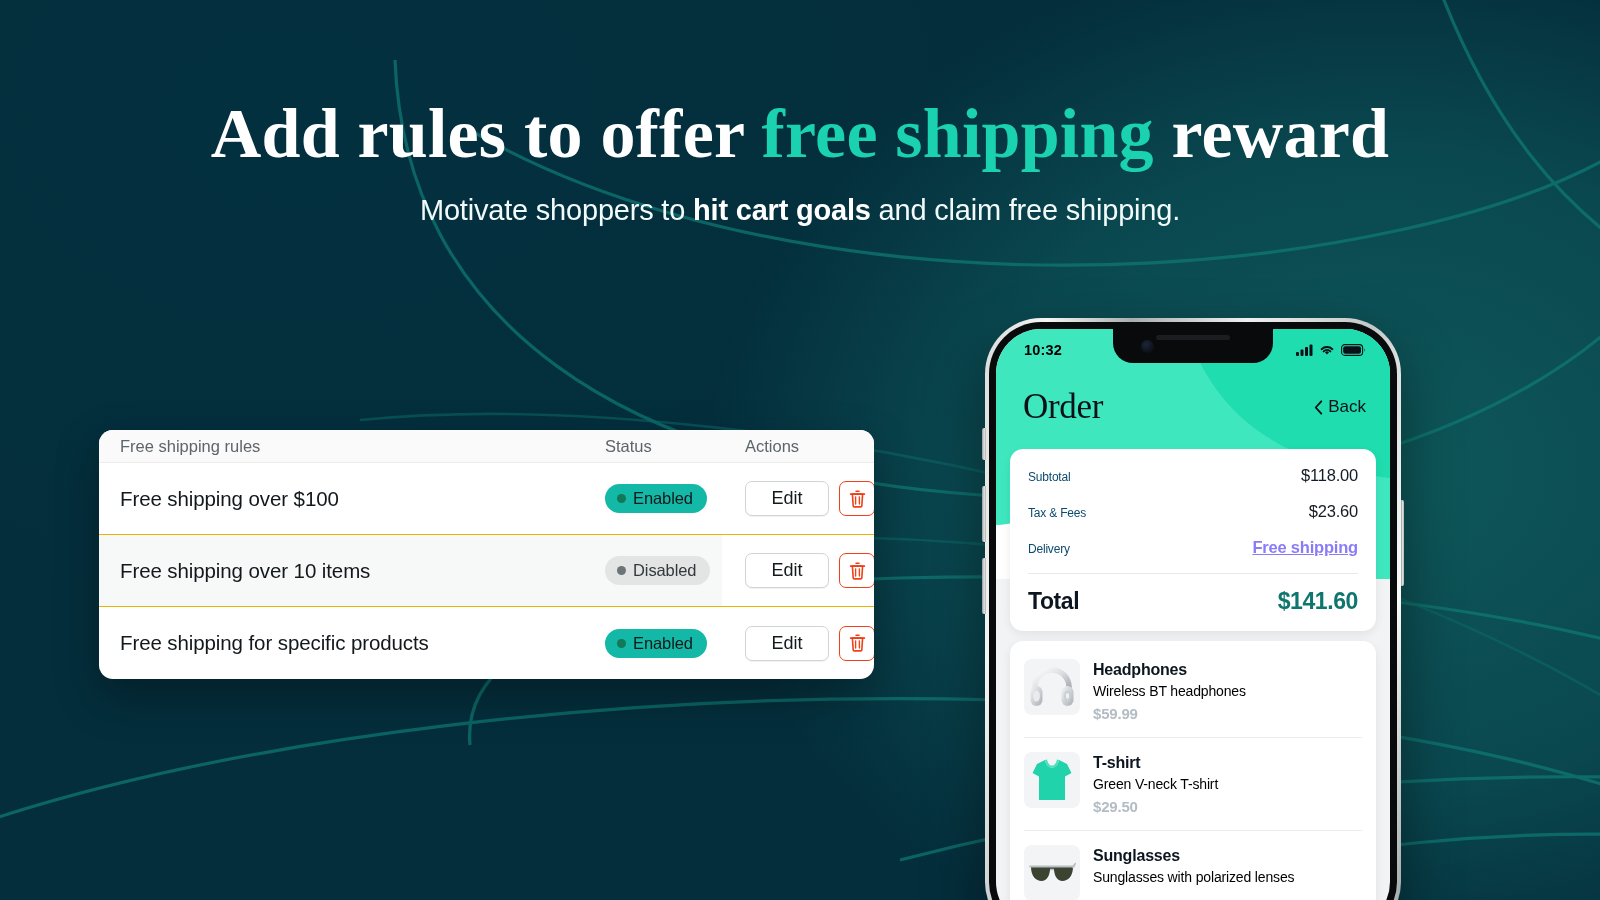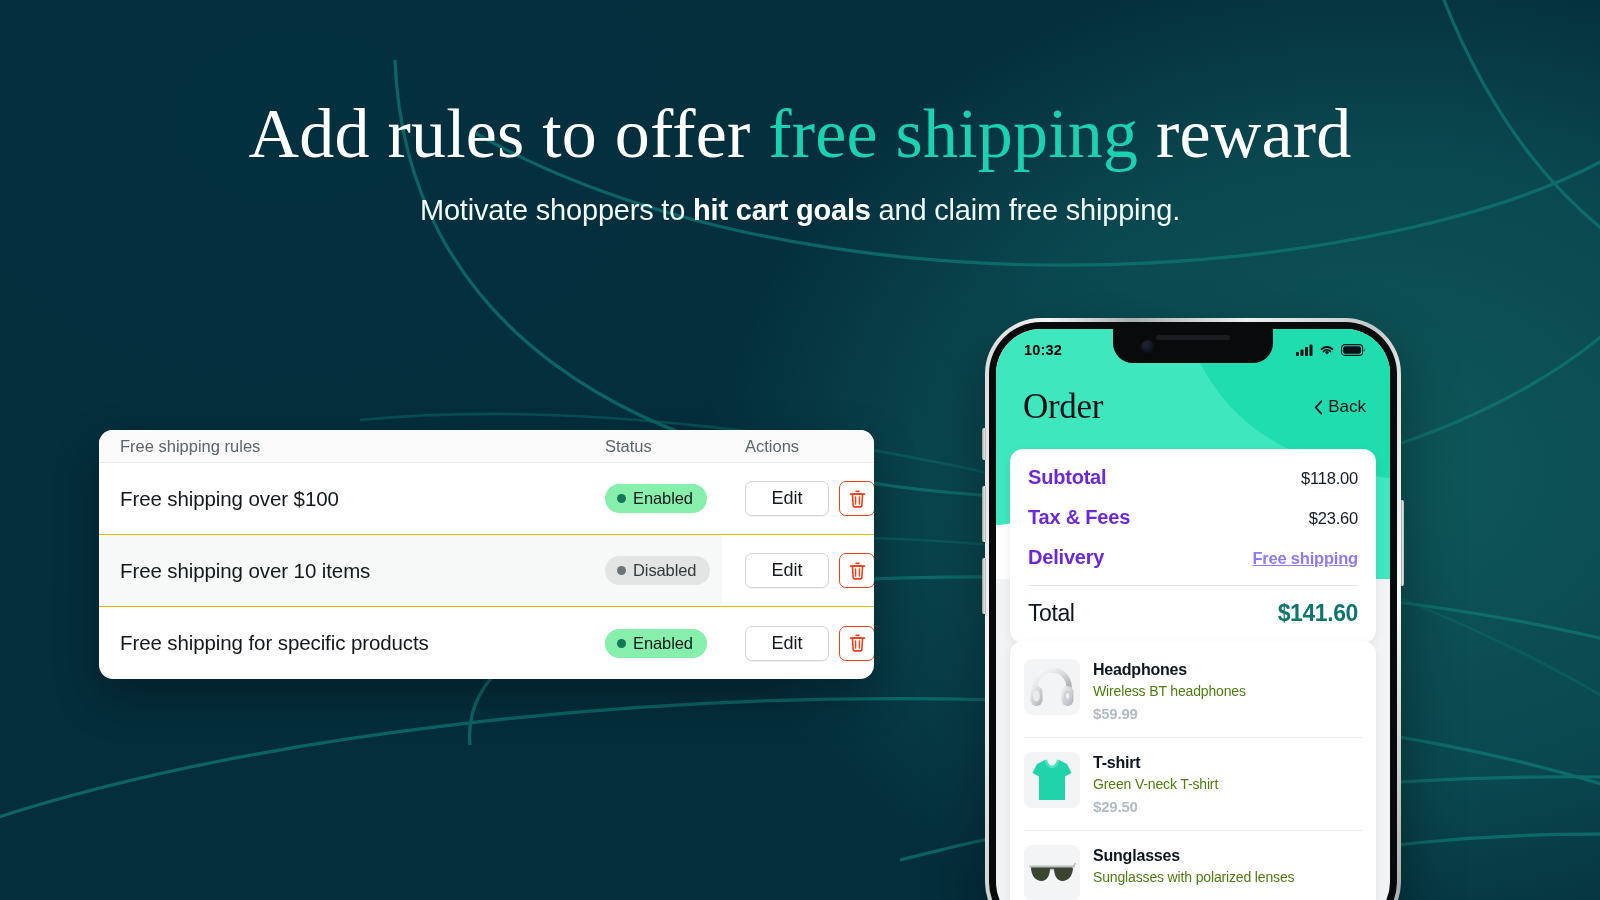--- a/index.html
+++ b/index.html
@@ -38,21 +38,21 @@
     position: absolute;
     top: 96px;
     left: 0;
     width: 1600px;
     text-align: center;
     z-index: 5;
   }
   .hero h1 {
     font-family: "Liberation Serif", "DejaVu Serif", serif;
     font-size: 70px;
-    font-weight: 400;
+    font-weight: 700;
     color: #ffffff;
     letter-spacing: 0.2px;
     line-height: 1.08;
     white-space: nowrap;
   }
   .hero h1 .accent { color: #1ad1b0; }
   .hero .sub {
     margin-top: 22px;
     font-size: 29px;
     font-weight: 400;
@@ -122,21 +122,21 @@
     padding: 0 14px 0 12px;
     border-radius: 15px;
     font-size: 16.5px;
     letter-spacing: -0.1px;
   }
   .badge .dot {
     width: 9px; height: 9px;
     border-radius: 50%;
     flex: 0 0 auto;
   }
-  .badge.enabled { background: #86efac; color: #13181b; }
+  .badge.enabled { background: #14b8a6; color: #13181b; }
   .badge.enabled .dot { background: #11785a; }
   .badge.disabled { background: #e3e5e5; color: #32383b; }
   .badge.disabled .dot { background: #6c7478; }
 
   .rt-actions { flex: 1; display: flex; align-items: center; gap: 10px; }
   .btn-edit {
     width: 84px; height: 35px;
     background: #ffffff;
     border: 1px solid #cfd4d6;
     border-radius: 7px;
@@ -301,23 +301,23 @@
     z-index: 5;
   }
   .sum-row {
     display: flex;
     justify-content: space-between;
     align-items: baseline;
     margin-bottom: 17px;
   }
   .sum-row:last-of-type { margin-bottom: 0; }
   .sum-label {
-    font-size: 20px;
-    font-weight: 700;
-    color: #6d28d9;
+    font-size: 12px;
+    font-weight: 400;
+    color: #0c4a6e;
     letter-spacing: -0.2px;
   }
   .sum-val {
     font-size: 16.5px;
     font-weight: 400;
     color: #131c26;
     letter-spacing: -0.2px;
   }
   .sum-val.link {
     color: #8a7cf8;
@@ -325,21 +325,21 @@
     text-decoration: underline;
     cursor: pointer;
   }
   .sum-divider {
     height: 1px;
     background: #e6e8ea;
     margin: 16px 0 14px 0;
   }
   .sum-total-label {
     font-size: 23px;
-    font-weight: 400;
+    font-weight: 700;
     color: #0d1620;
     letter-spacing: -0.4px;
   }
   .sum-total-val {
     font-size: 23px;
     font-weight: 700;
     color: #0f766e;
     letter-spacing: -0.4px;
   }
 
@@ -375,21 +375,21 @@
   .p-info { flex: 1; padding-top: 1px; }
   .p-title {
     font-size: 16px;
     font-weight: 700;
     color: #0d1620;
     letter-spacing: -0.2px;
     line-height: 1.25;
   }
   .p-desc {
     font-size: 14px;
-    color: #4d7c0f;
+    color: #000000;
     letter-spacing: -0.15px;
     margin-top: 2px;
     line-height: 1.3;
   }
   .p-price {
     font-size: 15px;
     font-weight: 700;
     color: #b3bcc4;
     letter-spacing: -0.2px;
     margin-top: 5px;

